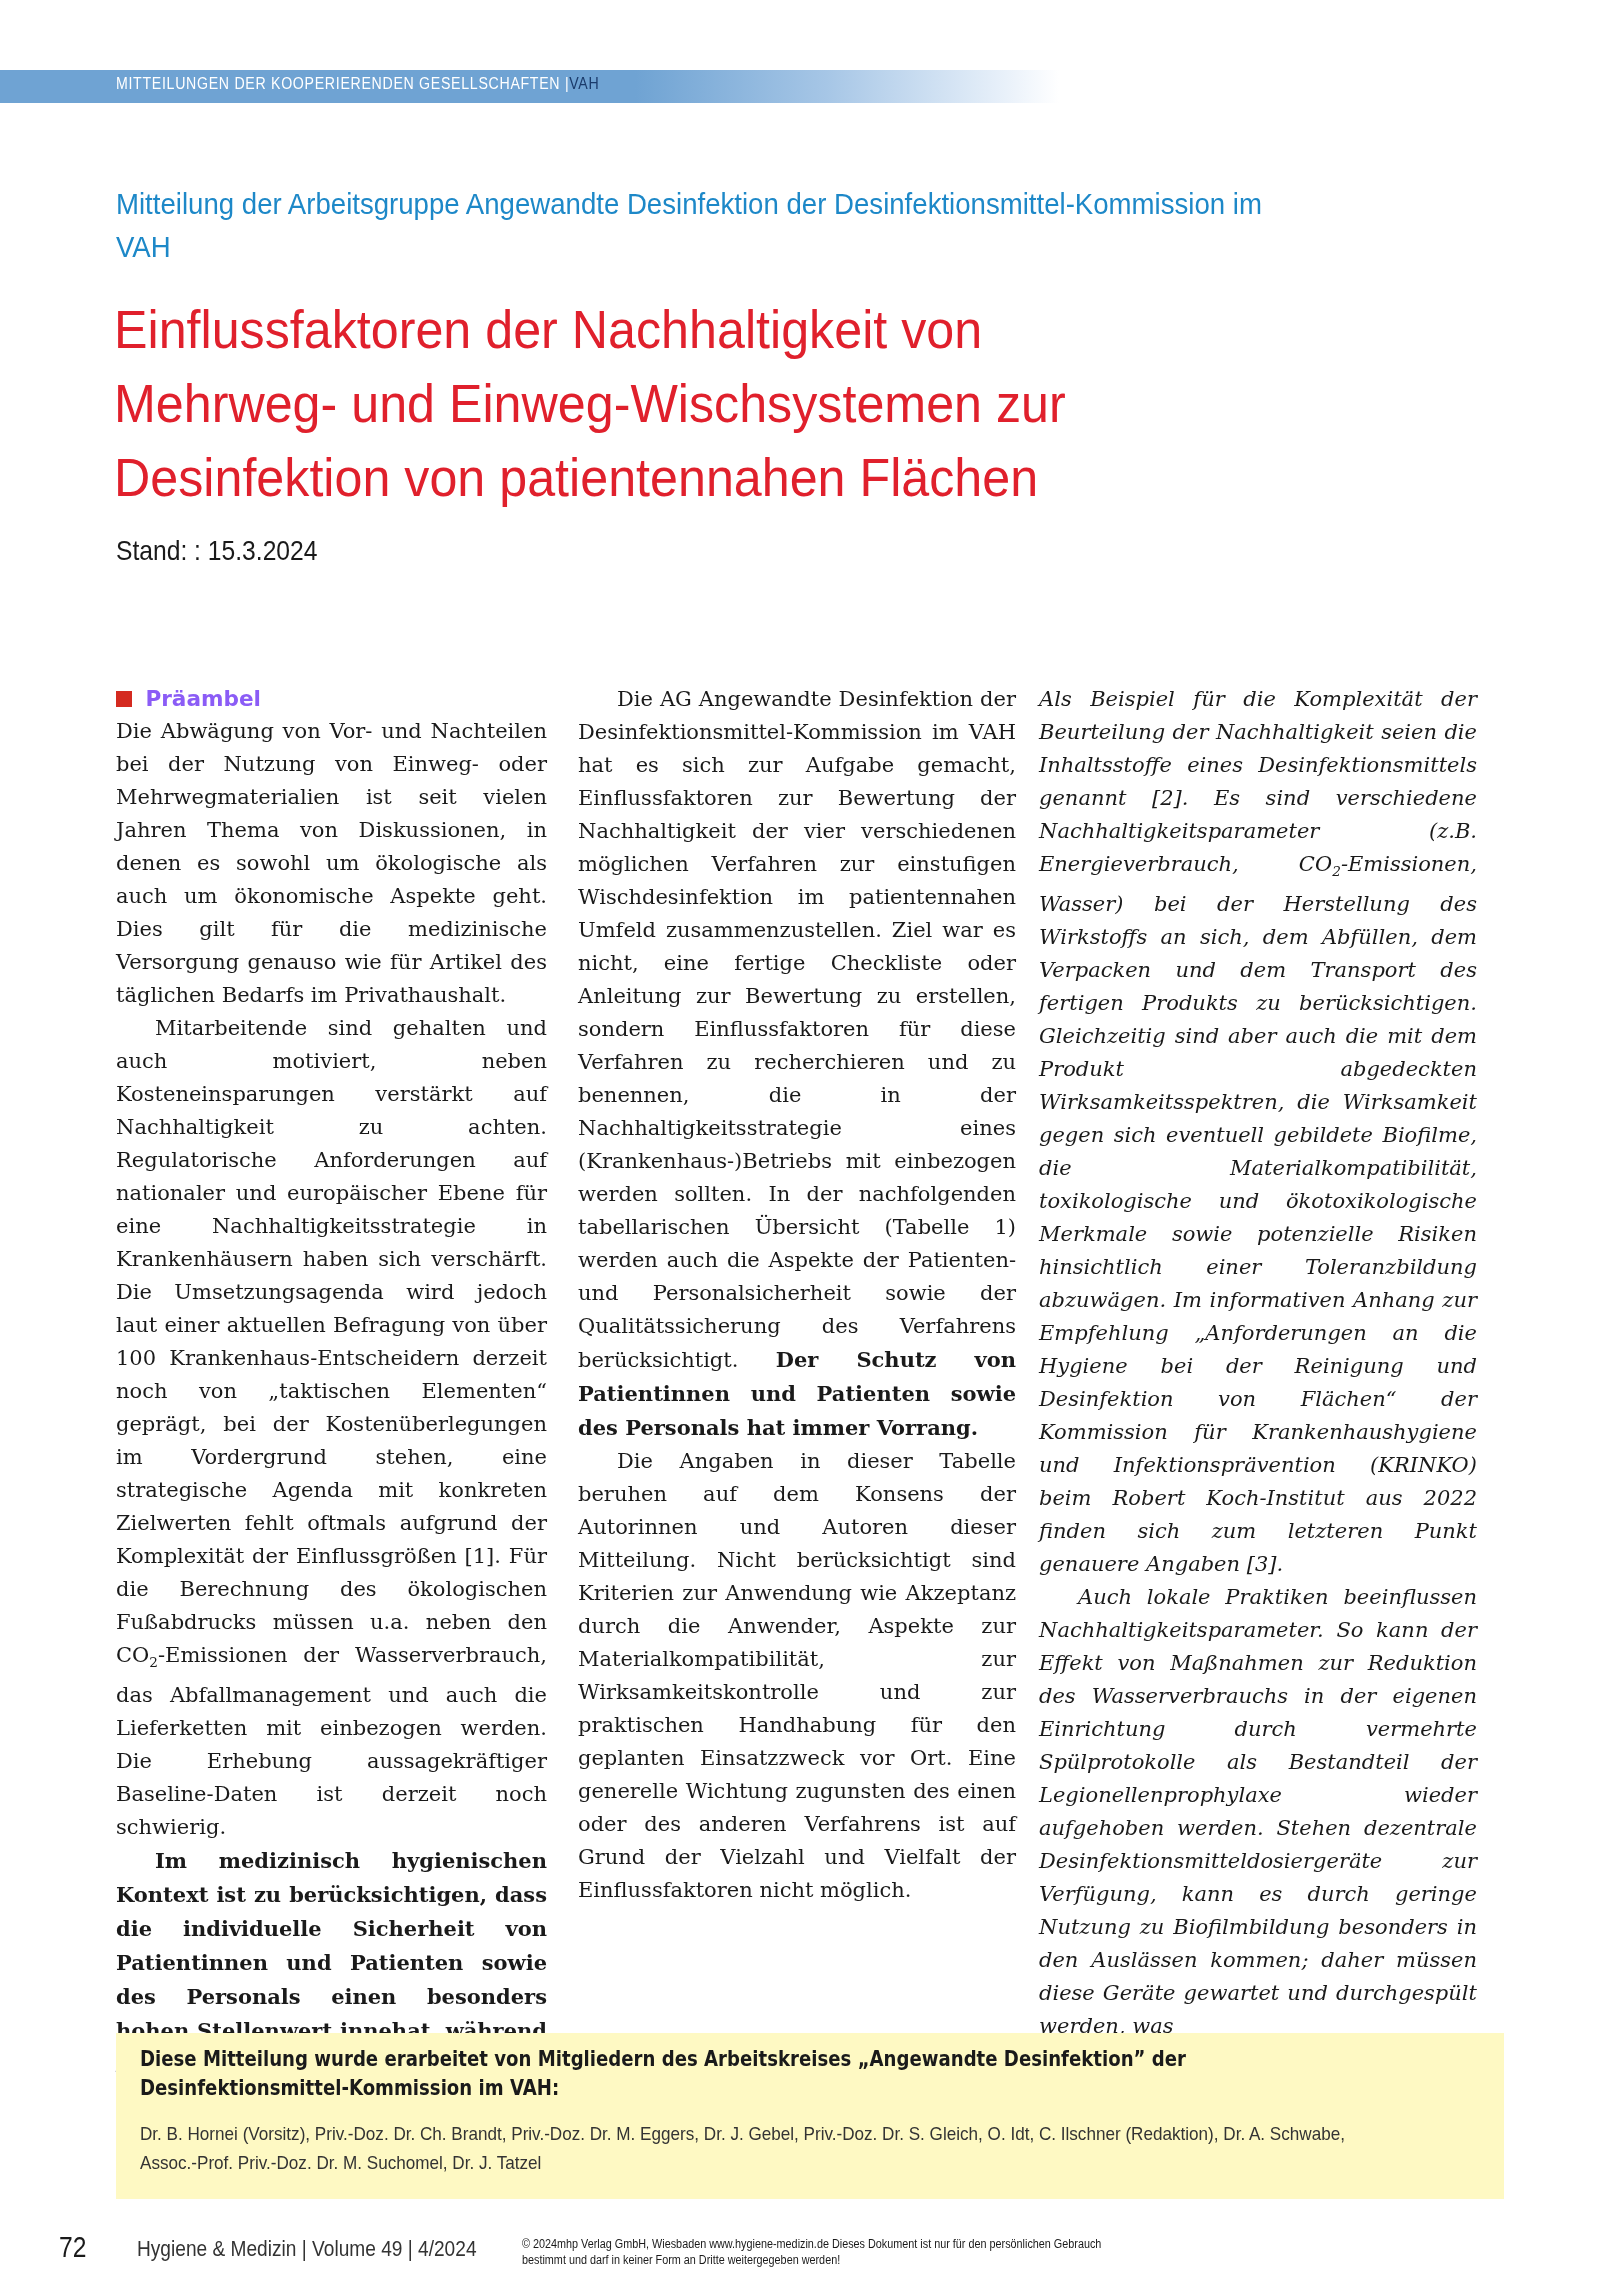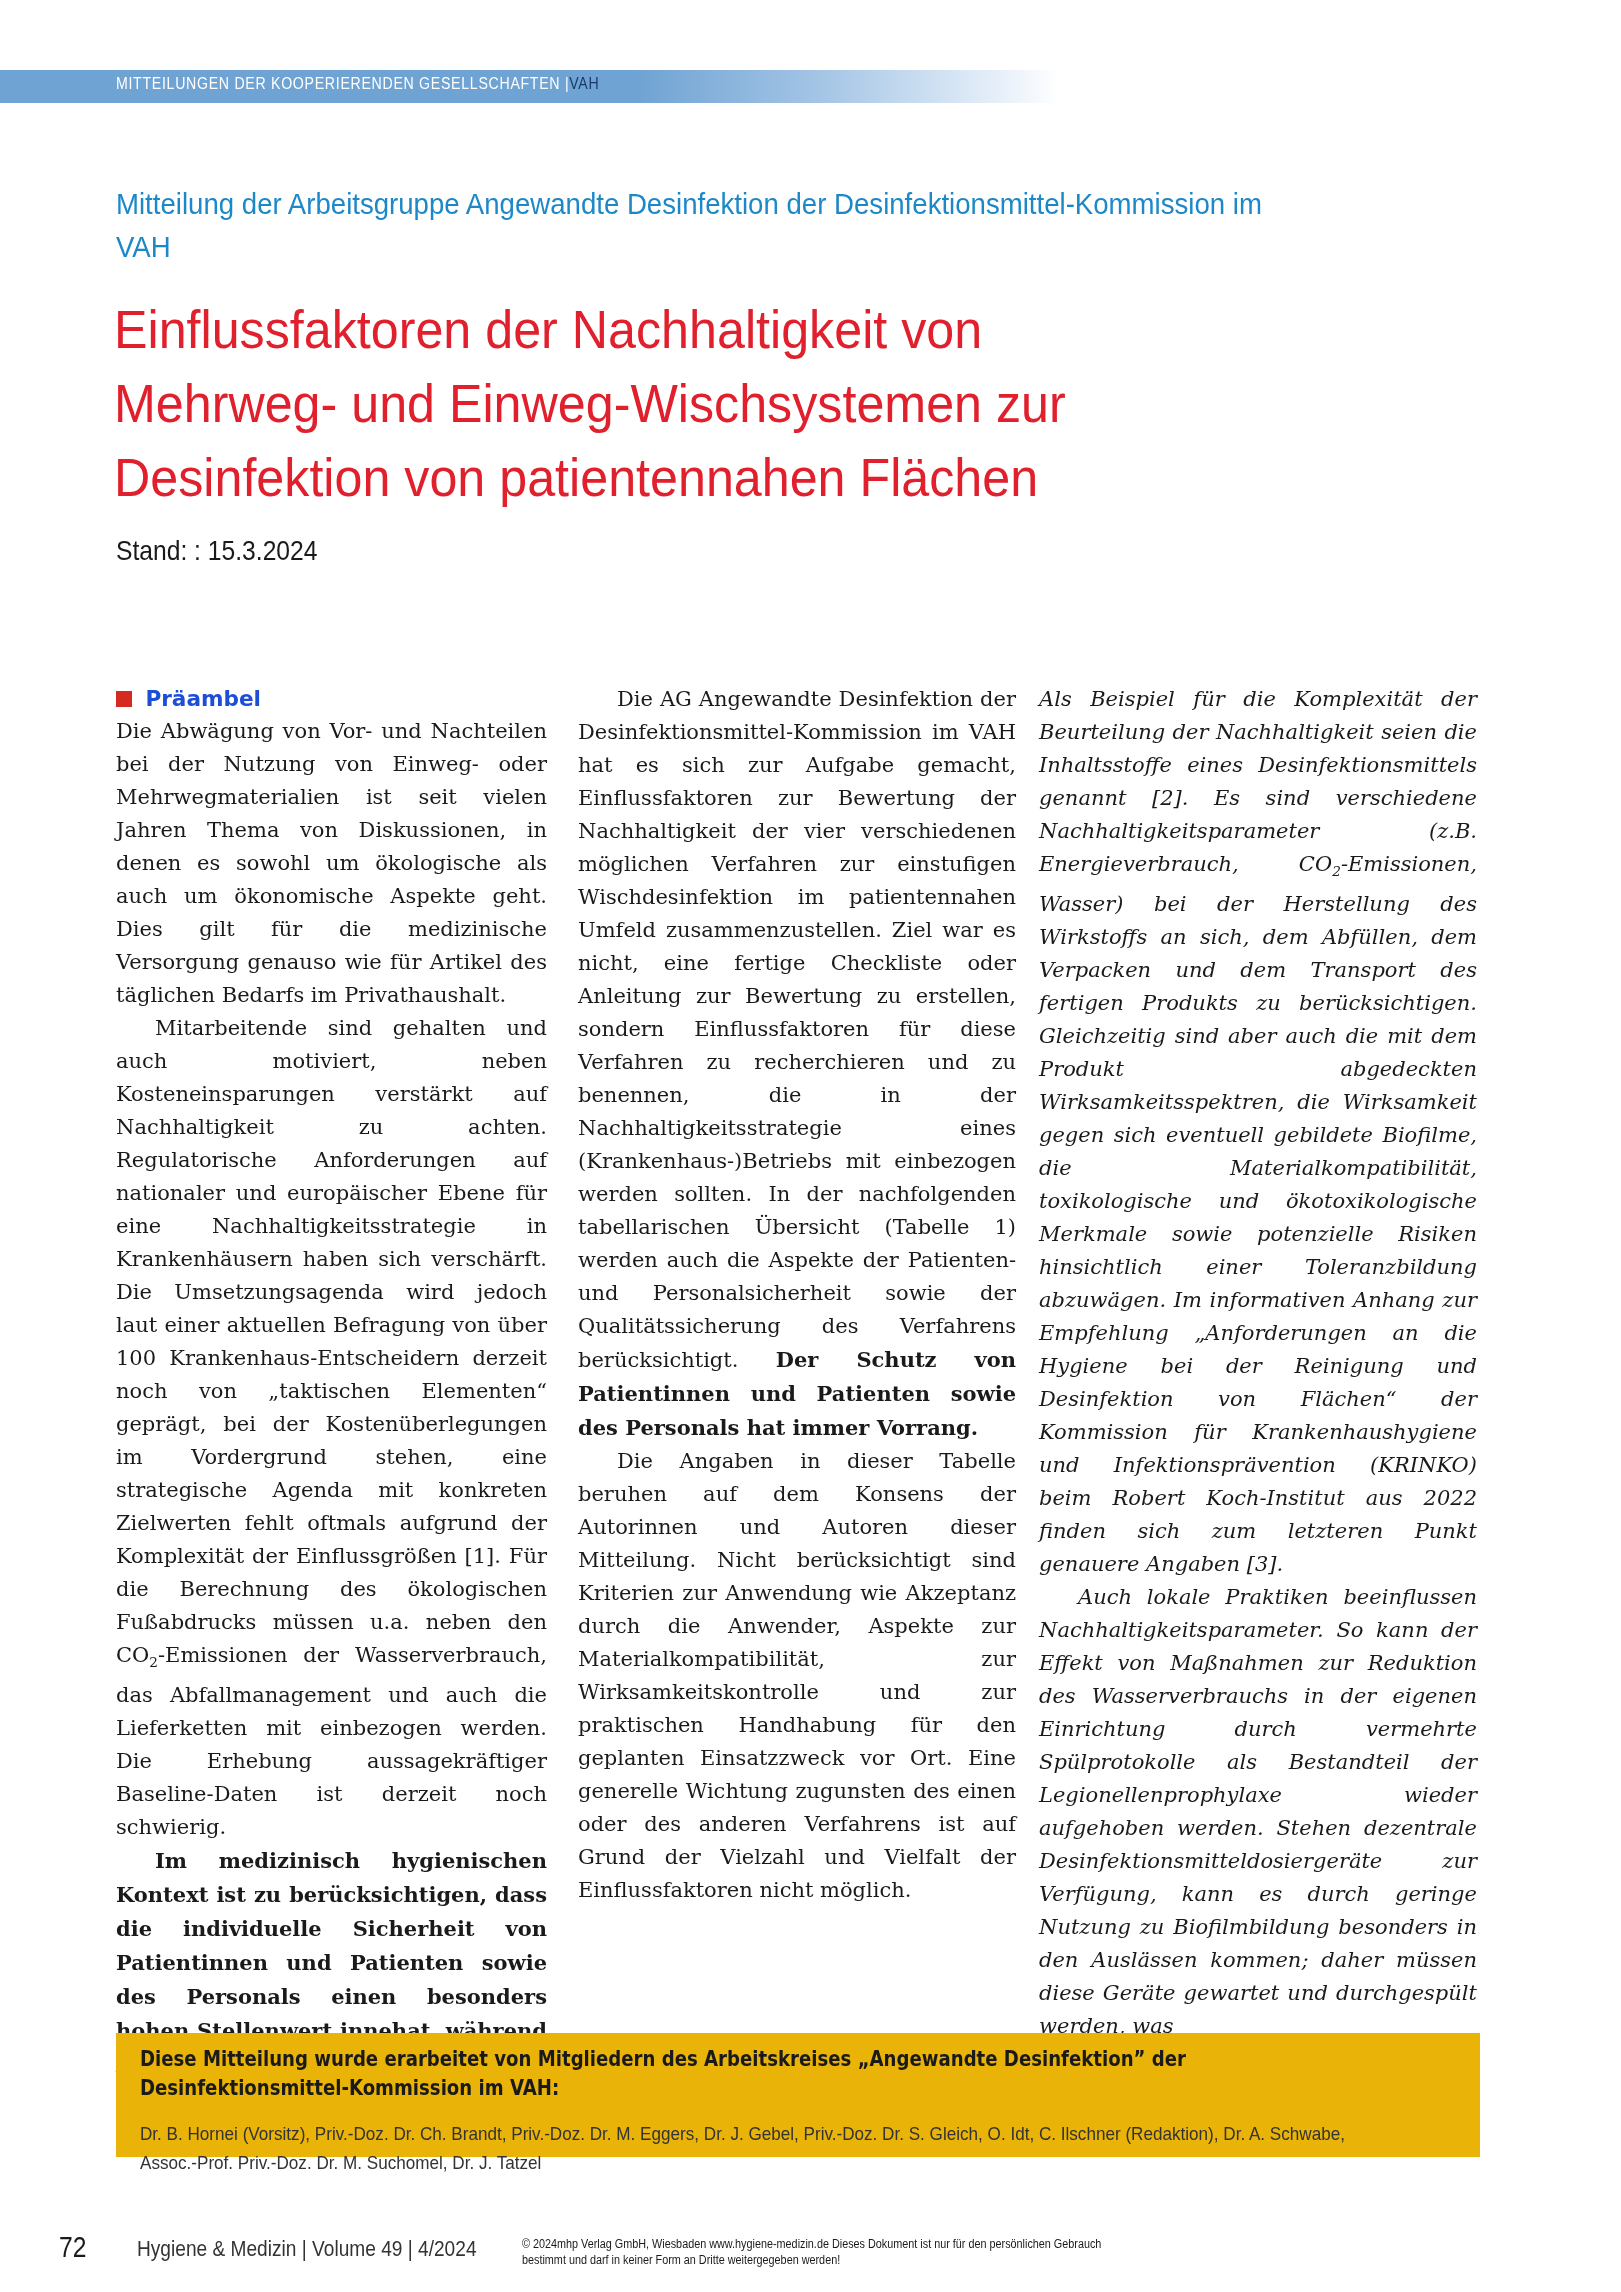--- a/index.html
+++ b/index.html
@@ -12,24 +12,24 @@
   .subtitle { position:absolute; left:116px; top:182px; width:1274px; font-family:"Liberation Sans", sans-serif; font-size:30px; line-height:43px; color:#1d88c8; transform:scaleX(0.92); transform-origin:left top; }
   .title { position:absolute; left:114px; top:292px; width:1470px; font-family:"Liberation Sans", sans-serif; font-size:54px; line-height:74px; color:#e0202c; transform:scaleX(0.93); transform-origin:left top; }
   .stand { position:absolute; left:116px; top:535px; font-family:"Liberation Sans", sans-serif; font-size:27.4px; color:#1a1a1a; transform:scaleX(0.9); transform-origin:left top; }
   .col { position:absolute; top:683px; font-family:"DejaVu Serif", serif; font-size:21px; line-height:33px; color:#1a1a1a; text-align:justify; hyphens:manual; }
   .col p { margin:0; }
   .col p.indent { text-indent:39px; }
   .col b { font-weight:bold; }
   #col1 { left:116px; width:431px; }
   #col2 { left:578px; width:438px; }
   #col3 { left:1039px; width:438px;font-style:italic; }
-  .section-head { display:flex; align-items:center; font-family:"DejaVu Sans", sans-serif; font-weight:bold; font-size:21.6px; line-height:32px; color:#1d4ed8; }
+  .section-head { display:flex; align-items:center; font-family:"DejaVu Sans", sans-serif; font-weight:bold; font-size:21.6px; line-height:32px; color:#8b5cf6; }
   .red-square { display:inline-block; width:15.7px; height:15.7px; background:#d42a20; margin-right:13.7px; }
   .sub { font-size:13.7px; vertical-align:-4.9px; }
-  .contrib-box { position:absolute; left:116px; top:2033px; width:1364px; height:124px; background:#eab308; }
+  .contrib-box { position:absolute; left:116px; top:2033px; width:1364px; height:166px; background:#fef9c3;padding-left:24px; }
   .contrib-title { position:absolute; left:23.5px; top:11.8px; width:1313px; font-family:"DejaVu Sans", sans-serif; font-weight:bold; font-size:20.6px; line-height:29px; color:#1a1a1a; transform:scaleX(0.88); transform-origin:left top; }
   .contrib-names { position:absolute; left:23.5px; top:86px; width:1372px; font-family:"Liberation Sans", sans-serif; font-size:19px; line-height:29px; color:#333333; transform:scaleX(0.9); transform-origin:left top; }
   .footer-page { position:absolute; left:59px; top:2231px; font-family:"Liberation Sans", sans-serif; font-size:29px; color:#1a1a1a; transform:scaleX(0.85); transform-origin:left top; }
   .footer-journal { position:absolute; left:116px; top:2236px; font-family:"Liberation Sans", sans-serif; font-size:22.5px; color:#333333; transform:scaleX(0.85); transform-origin:left top; white-space:nowrap; }
   .footer-copy { position:absolute; left:522px; top:2237px; width:686px; font-family:"Liberation Sans", sans-serif; font-size:12.3px; line-height:15.7px; color:#1a1a1a; transform:scaleX(0.88); transform-origin:left top; }
 </style>
 </head>
 <body>
 
 <div class="header-bar"></div>

